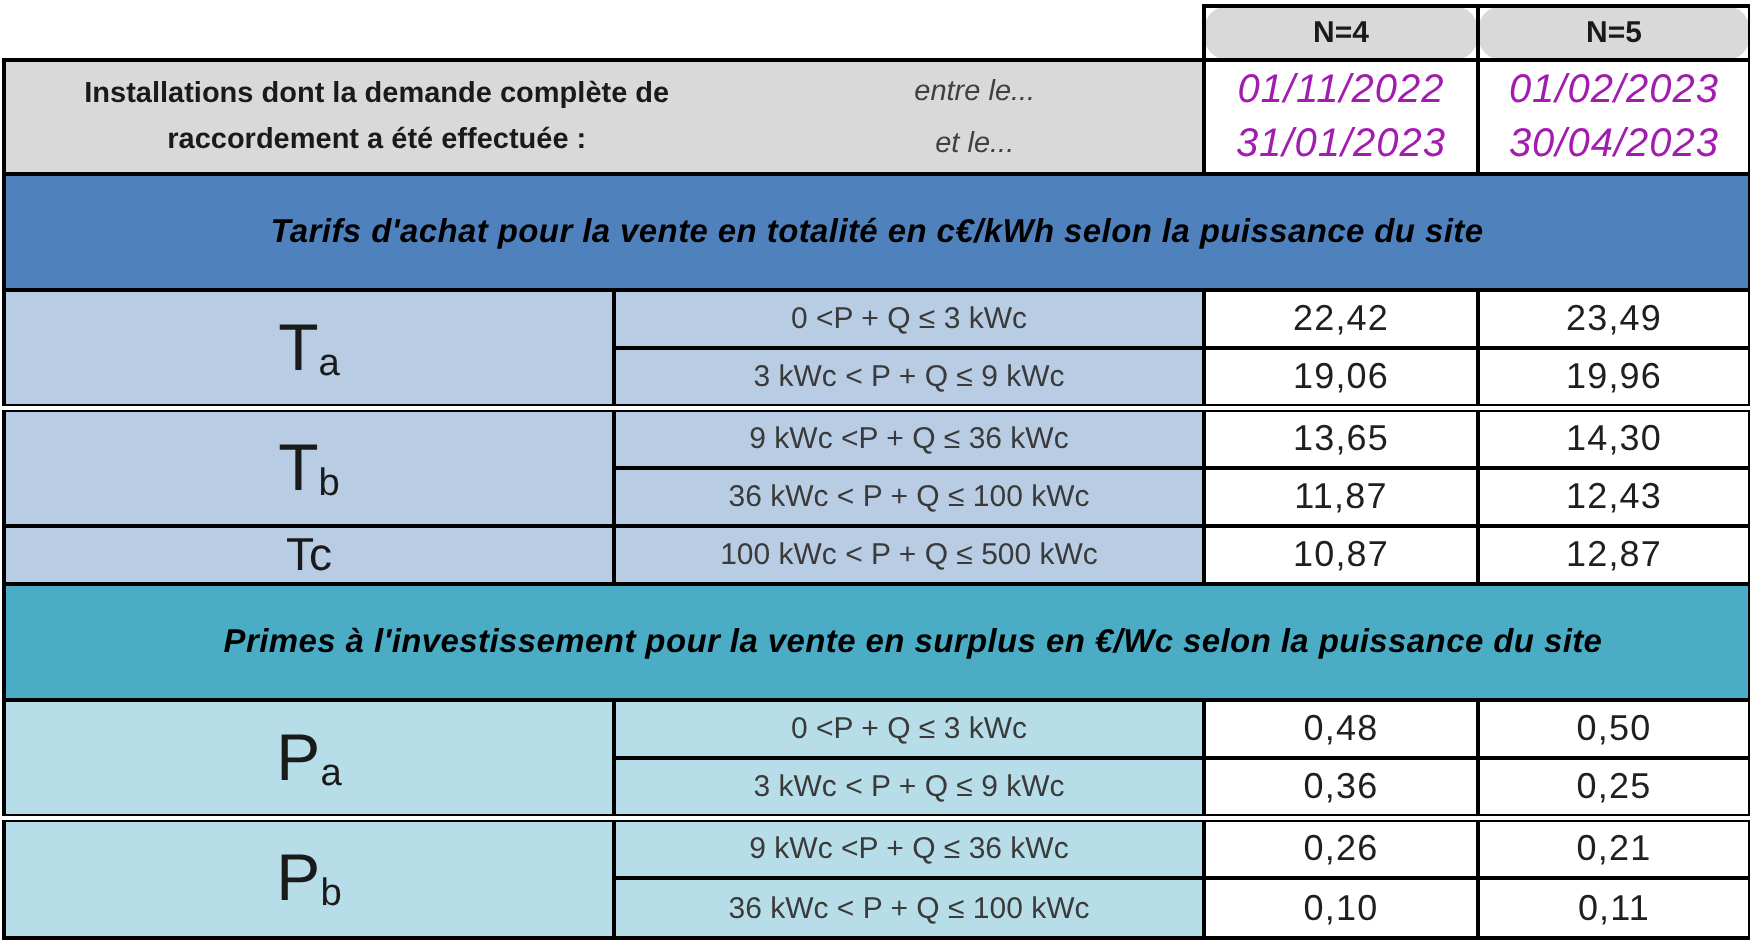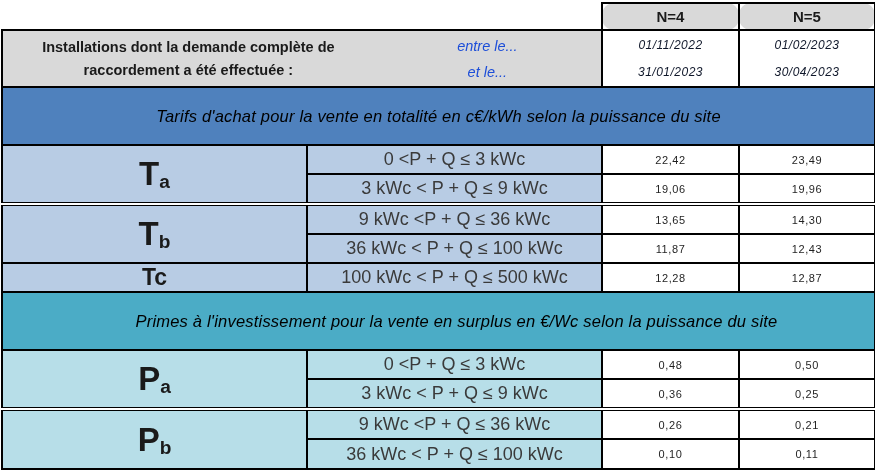--- a/index.html
+++ b/index.html
@@ -52,63 +52,63 @@
     font-weight: bold;
     font-size: 14.5px;
     line-height: 1.55;
     padding: 0 14px;
     box-sizing: border-box;
   }
   .date-labels {
     width: 38%;
     font-style: italic;
     font-size: 14.5px;
-    color: #1d4ed8;
+    color: #404040;
   }
   .date-labels span { display: block; line-height: 26px; }
   td.date-cell {
     background: #fff;
     font-style: italic;
-    font-size: 12px;
-    color: #0f172a;
+    font-size: 20px;
+    color: #a21caf;
   }
   td.date-cell span { display: block; line-height: 27px; letter-spacing: 0.5px; }
   
   td.band {
     height: 56px;
-    font-weight: normal;
+    font-weight: bold;
     font-style: italic;
     font-size: 16.5px;
     color: #000;
     letter-spacing: 0.2px;
   }
   td.band-tariff { background: var(--tariff-band-blue, #4f81bd); }
   td.band-prime  { background: var(--prime-band-teal, #4bacc6); padding-left: 36px; }
   
   td.glabel {
-    font-weight: bold;
+    font-weight: normal;
     font-size: 33px;
     line-height: 1;
   }
   td.glabel .sub {
     font-size: 0.58em;
     vertical-align: -0.14em;
   }
   td.glabel-single { font-size: 23px; margin-top: 16px; }
   td.t-bg { background: var(--tariff-cell-blue, #b8cce4); }
   td.p-bg { background: var(--prime-cell-cyan, #b7dee8); }
   
   td.range-cell {
-    font-size: 18px;
+    font-size: 15px;
     color: #3a3a3a;
     height: 27px;
   }
   td.value-cell {
     background: #fff;
-    font-size: 11px;
+    font-size: 18px;
     letter-spacing: 0.6px;
     color: #1f1f1f;
   }
   
   tr.sub-row td { border-top-width: 1px; margin-left: 36px; }
   
   tr.group-sep td { border-top: 4px double #000; }
   tr.last-row td { height: 28px; }
 </style>
 </head>
@@ -179,21 +179,21 @@
     <td class="range-cell t-bg">36 kWc &lt; P + Q ≤ 100 kWc</td>
     <td class="value-cell">11,87</td>
     <td class="value-cell">12,43</td>
   </tr>
 
   <tr>
     <td class="glabel glabel-single t-bg">
       <span>T</span><span>c</span>
     </td>
     <td class="range-cell t-bg">100 kWc &lt; P + Q ≤ 500 kWc</td>
-    <td class="value-cell">12,28</td>
+    <td class="value-cell">10,87</td>
     <td class="value-cell">12,87</td>
   </tr>
 
   <tr>
     <td class="band band-prime" colspan="4">Primes à l'investissement pour la vente en surplus en €/Wc selon la puissance du site</td>
   </tr>
 
   <tr>
     <td class="glabel p-bg" rowspan="2">
       <span>P</span><span class="sub">a</span>

